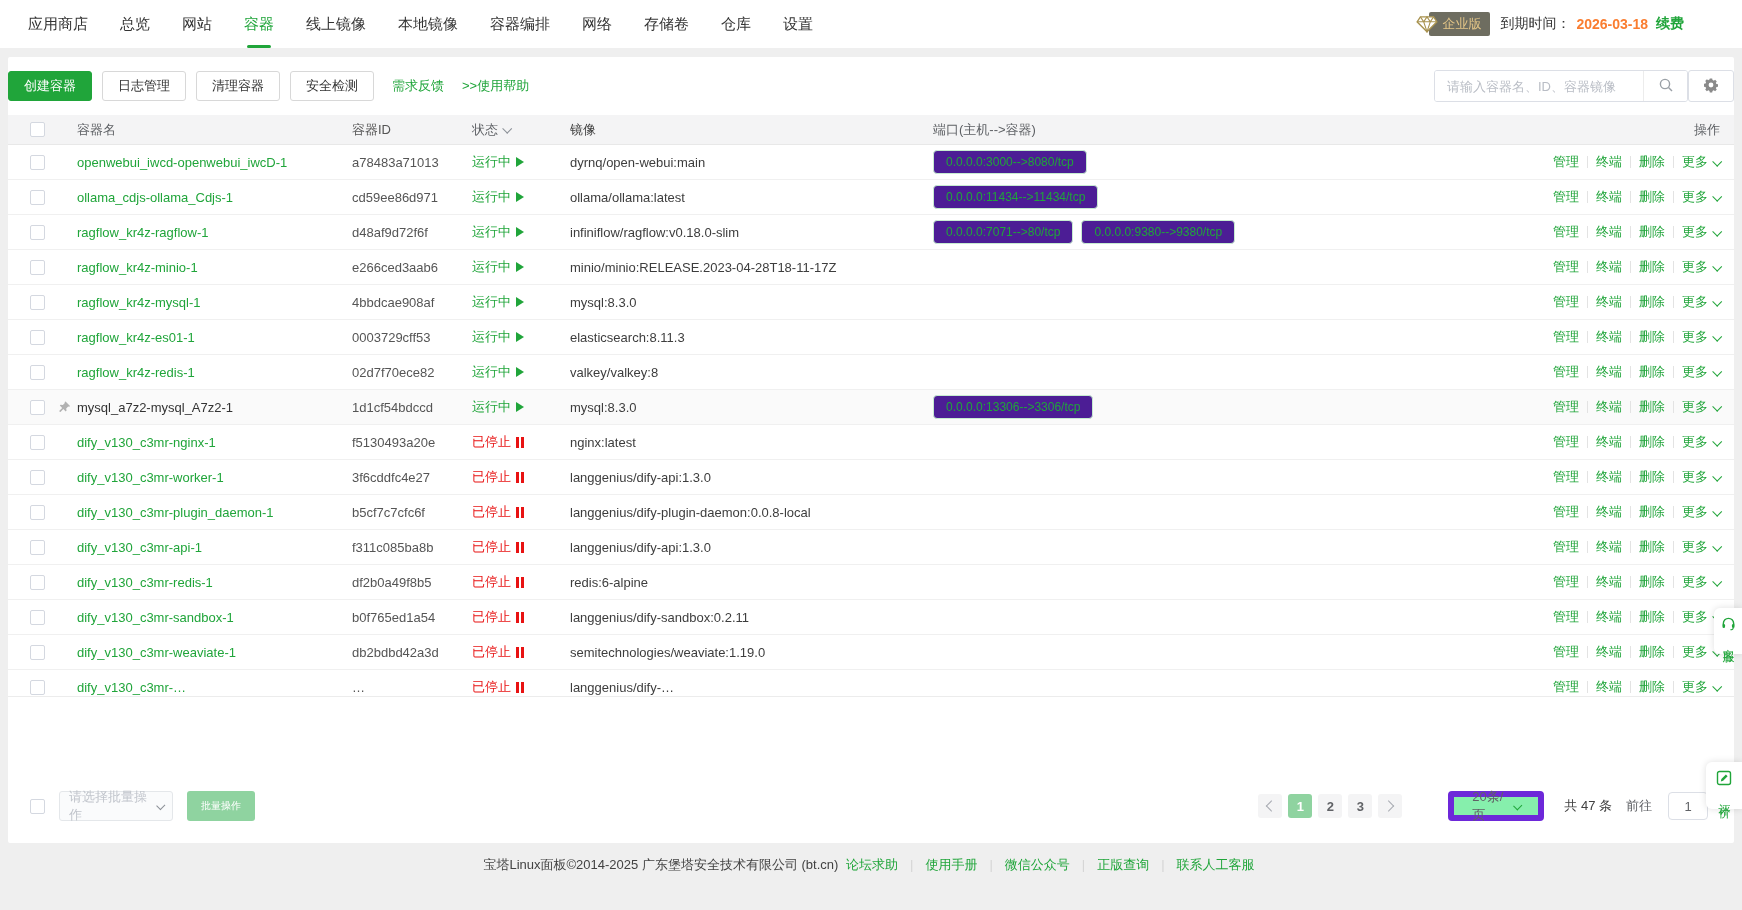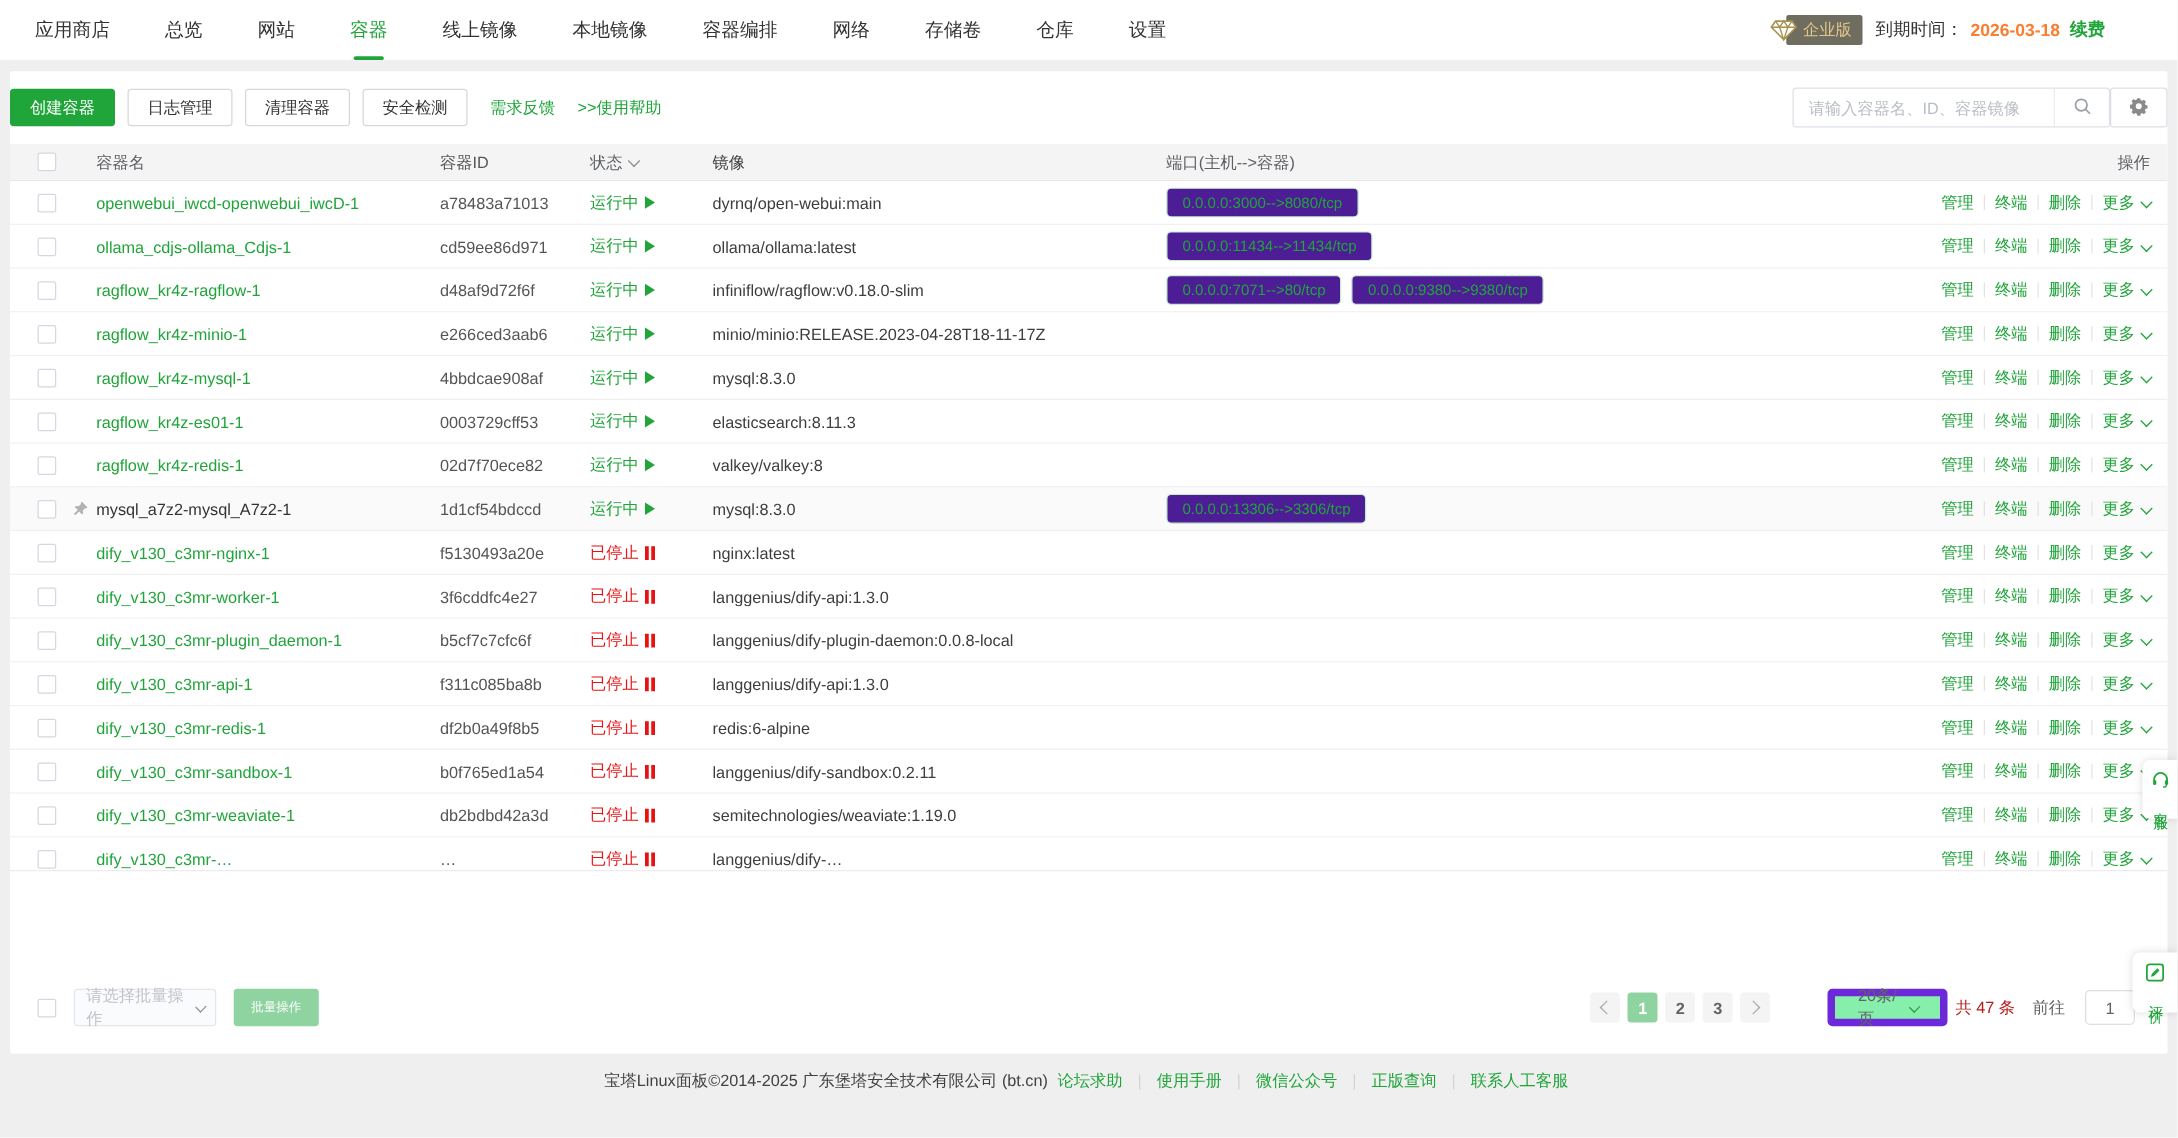--- a/index.html
+++ b/index.html
@@ -2,21 +2,21 @@
 <html><head>
 <meta charset="utf-8">
 <style>
   * { margin:0; padding:0; box-sizing:border-box; }
   html,body { width:1742px; height:910px; overflow:hidden; }
   body { background:#efefef; font-family:"Liberation Sans","DejaVu Sans",sans-serif; color:#333; position:relative; }
   a { text-decoration:none; cursor:pointer; }
 
   
   .topnav { height:48px; background:#fff; display:flex; align-items:center; justify-content:space-between; padding:0 58px 0 28px; }
-  .nav-items { display:flex; gap:44px; height:48px; }
+  .nav-items { display:flex; gap:32px; height:48px; }
   .nav-item { font-size:15px; color:#333; display:flex; align-items:center; height:48px; position:relative; }
   .nav-item.active { color:#20a53a; }
   .nav-item.active::after { content:""; position:absolute; left:3px; right:3px; bottom:0; height:3px; background:#20a53a; border-radius:2px; }
   .license { display:flex; align-items:center; font-size:14px; }
   .diamond-wrap { position:relative; z-index:2; margin-right:-9px; display:flex; }
   .ent-badge { background:#6e6d60; color:#e3c587; font-size:13px; padding:3px 9px 3px 13px; border-radius:2px; }
   .expiry-label { margin-left:10px; color:#333; }
   .expiry-date { margin-left:6px; color:#fa7d30; font-weight:700; }
   .renew-link { margin-left:8px; color:#20a53a; font-weight:700; }
 
@@ -67,21 +67,21 @@
   .batch-select span.ph { color:#c0c4cb; font-size:13px; }
   .batch-btn { margin-left:14px; height:30px; padding:0 14px; background:#8fd3a0; border:none; border-radius:3px; color:#fff; font-size:10px; cursor:pointer; }
   .pager { margin-left:auto; display:flex; align-items:center; gap:6px; }
   .pg { min-width:24px; height:24px; border-radius:3px; background:#f4f4f5; color:#606266; font-size:13px; font-weight:700; display:flex; align-items:center; justify-content:center; cursor:pointer; padding:0 4px; border:none; }
   .pg.active { background:#8fd3a0; color:#fff; }
   .pg-arrow { width:8px; height:8px; border-left:1.6px solid #a8abb2; border-bottom:1.6px solid #a8abb2; display:inline-block; }
   .arr-left { transform:rotate(45deg) translate(1px,-1px); }
   .arr-right { transform:rotate(-135deg) translate(1px,-1px); }
   .size-select { margin-left:40px; width:96px; height:30px; background:#86efac; border:6px solid #6d28d9; border-radius:4px; display:flex; align-items:center; justify-content:space-between; padding:0 18px; font-size:13px; color:#606266; cursor:pointer; }
   .size-select .chev { color:#20a53a; }
-  .total-text { font-size:13px; color:#b91c1c; }
+  .total-text { margin-left:14px; font-size:13px; color:#404040; }
   .goto-label { margin-left:8px; font-size:13px; color:#606266; }
   .goto-input { margin-left:10px; width:40px; height:28px; border:1px solid #dcdfe6; border-radius:4px; text-align:center; font-size:13px; color:#606266; outline:none; font-family:inherit; }
 
   
   .footer { position:absolute; left:0; right:0; top:856px; text-align:center; font-size:13px; color:#424242; }
   .footer a { color:#20a53a; margin:0 4px; }
   .f-sep { color:#d5d5d5; margin:0 8px; }
 
   
   .float-tab { position:absolute; right:0; background:#fff; border-radius:6px 0 0 6px; box-shadow:0 0 7px rgba(0,0,0,.13); display:flex; flex-direction:column; align-items:center; gap:4px; padding:8px 0 9px; cursor:pointer; z-index:5; }

